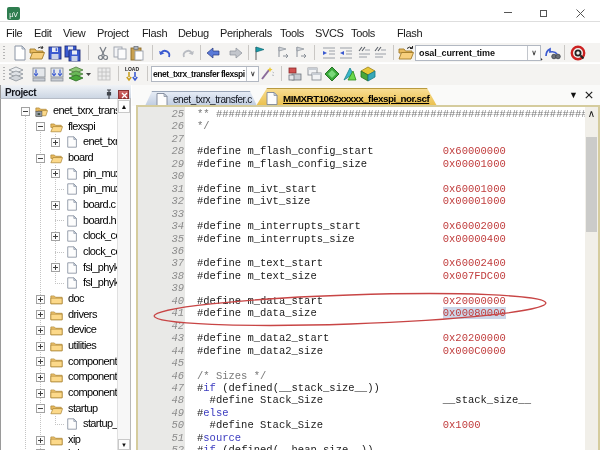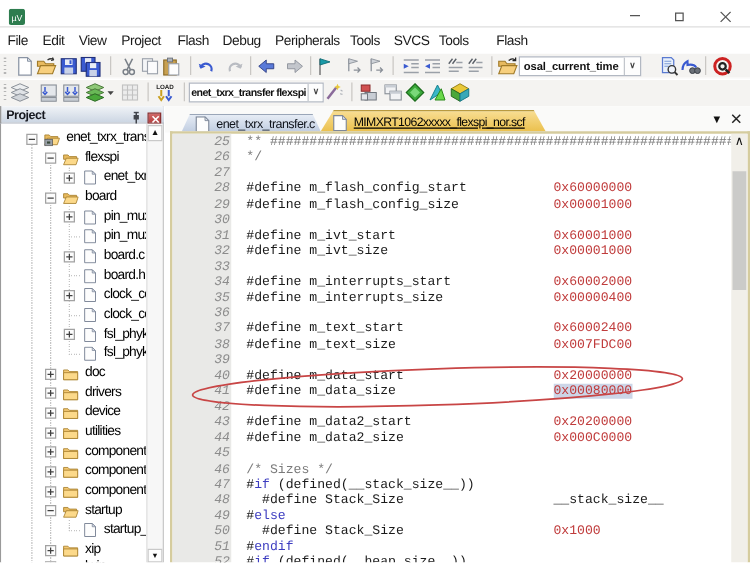--- a/index.html
+++ b/index.html
@@ -40,21 +40,21 @@
 
 
 #treesb { left:117px; top:99px; width:13px; height:351px; background:#f7f7f7; border-left:1px solid #e0e0e0;}
 #treesbup { left:118px; top:100px; width:12px; height:13px; background:#fdfdfd; border:1px solid #c9c9c9; font-size:7px; color:#111; text-align:center; line-height:12px;}
 #tabstrip { left:132px; top:85px; width:468px; height:21px; background:#fafaf9; }
 .tab { position:absolute; }
 #tab1 { left:145px; top:91px; width:112px; height:15px; background:linear-gradient(#e6ecf5,#bfcce0);
   color:#10141c; font-size:10px; letter-spacing:-0.45px;
   clip-path:polygon(7px 0, 105px 0, 112px 15px, 0 15px); border-top:1px solid #9aa6b8;}
 #tab2 { left:256px; top:88px; width:181px; height:18px; background:linear-gradient(#f8dd92,#eabf4a);
-  color:#000; font-size:9.8px; font-weight:normal; letter-spacing:-0.5px;
+  color:#000; font-size:9.8px; font-weight:bold; letter-spacing:-0.5px;
   clip-path:polygon(11px 0, 171px 0, 181px 18px, 0 18px); border-top:1px solid #b89a40;}
 #tabbtns { left:569px; top:90px; font-size:9px; color:#111; }
 
 
 #codewin { left:136px; top:105px; width:464px; height:345px; background:#ffffff;
   border:2px solid #d5cc9e; border-bottom:none; }
 #gutter { left:138px; top:107px; width:47px; height:343px; background:#e9e9e7;font-style:italic; }
 #gutter pre { position:absolute; right:1px; top:1px; text-align:right;
   font-family:"Liberation Mono", monospace; font-size:10.5px; line-height:12.46px; color:#8c8c8c; }
 #code { left:197px; top:107px; width:388px; height:343px; overflow:hidden; }
@@ -126,21 +126,21 @@
     <use href="#i-flagg" x="293" y="2"></use>
     <use href="#i-ind1" x="321" y="2"></use>
     <use href="#i-ind2" x="338" y="2"></use>
     <use href="#i-cmt" x="356" y="2"></use>
     <use href="#i-cmt" x="372" y="2"></use>
     <use href="#i-folder2" x="398" y="2"></use>
     <use href="#i-docmag" x="527" y="2"></use>
     <use href="#i-binoc" x="544" y="2"></use>
     <use href="#i-redat" x="570" y="2"></use>
   </svg>
-  <div class="abs" style="left:415px;top:45px;width:98px;height:16px;background:#fff;border:1px solid #b2b8c2;font-size:9px;font-weight:bold;letter-spacing:-0.1px;color:#111;line-height:14px;padding-left:3px">osal_current_time
+  <div class="abs" style="left:415px;top:45px;width:126px;height:16px;background:#fff;border:1px solid #b2b8c2;font-size:9px;font-weight:bold;letter-spacing:-0.1px;color:#111;line-height:14px;padding-left:3px">osal_current_time
     <span style="position:absolute;right:0;top:0;width:13px;height:14px;background:#fdfdfd;border-left:1px solid #c2c6cc;color:#444;font-size:7px;text-align:center;line-height:14px">∨</span></div>
 
   <div class="abs" id="toolbar2">
       <div class="grip"></div>
     <div class="tsep" style="left:118px"></div>
       <div class="tsep" style="left:147px"></div>
     <div class="tsep" style="left:281px"></div>
   </div>
   <svg class="abs" style="left:0;top:64px" width="600" height="21" viewBox="0 0 600 21">
     <use href="#i-trans" x="8" y="2"></use>
@@ -547,21 +547,21 @@
 #define m_data_size                    <span class="rd" style="background:#ccd6e8">0x00080000</span>
 
 #define m_data2_start                  <span class="rd">0x20200000</span>
 #define m_data2_size                   <span class="rd">0x000C0000</span>
 
 <span class="gy">/* Sizes */</span>
 #<span class="bl">if</span> (defined(__stack_size__))
   #define Stack_Size                   __stack_size__
 #<span class="bl">else</span>
   #define Stack_Size                   <span class="rd">0x1000</span>
-#<span class="bl">endif</span>
+#<span class="bl">source</span>
 #<span class="bl">if</span> (defined(__heap_size__))</pre>
     </div>
 
   <div class="abs" id="edsb"></div>
   <div class="abs" id="edsbthumb"></div>
   <div class="abs" id="edsbup">∧</div>
 
   <svg class="abs" id="ellipse" width="420" height="55" viewBox="0 0 420 55">
     <ellipse cx="210" cy="26.5" rx="196" ry="14.5" fill="none" stroke="#c84545" stroke-width="1.4" transform="rotate(-1.9 210 26.5)"></ellipse>
   </svg>

